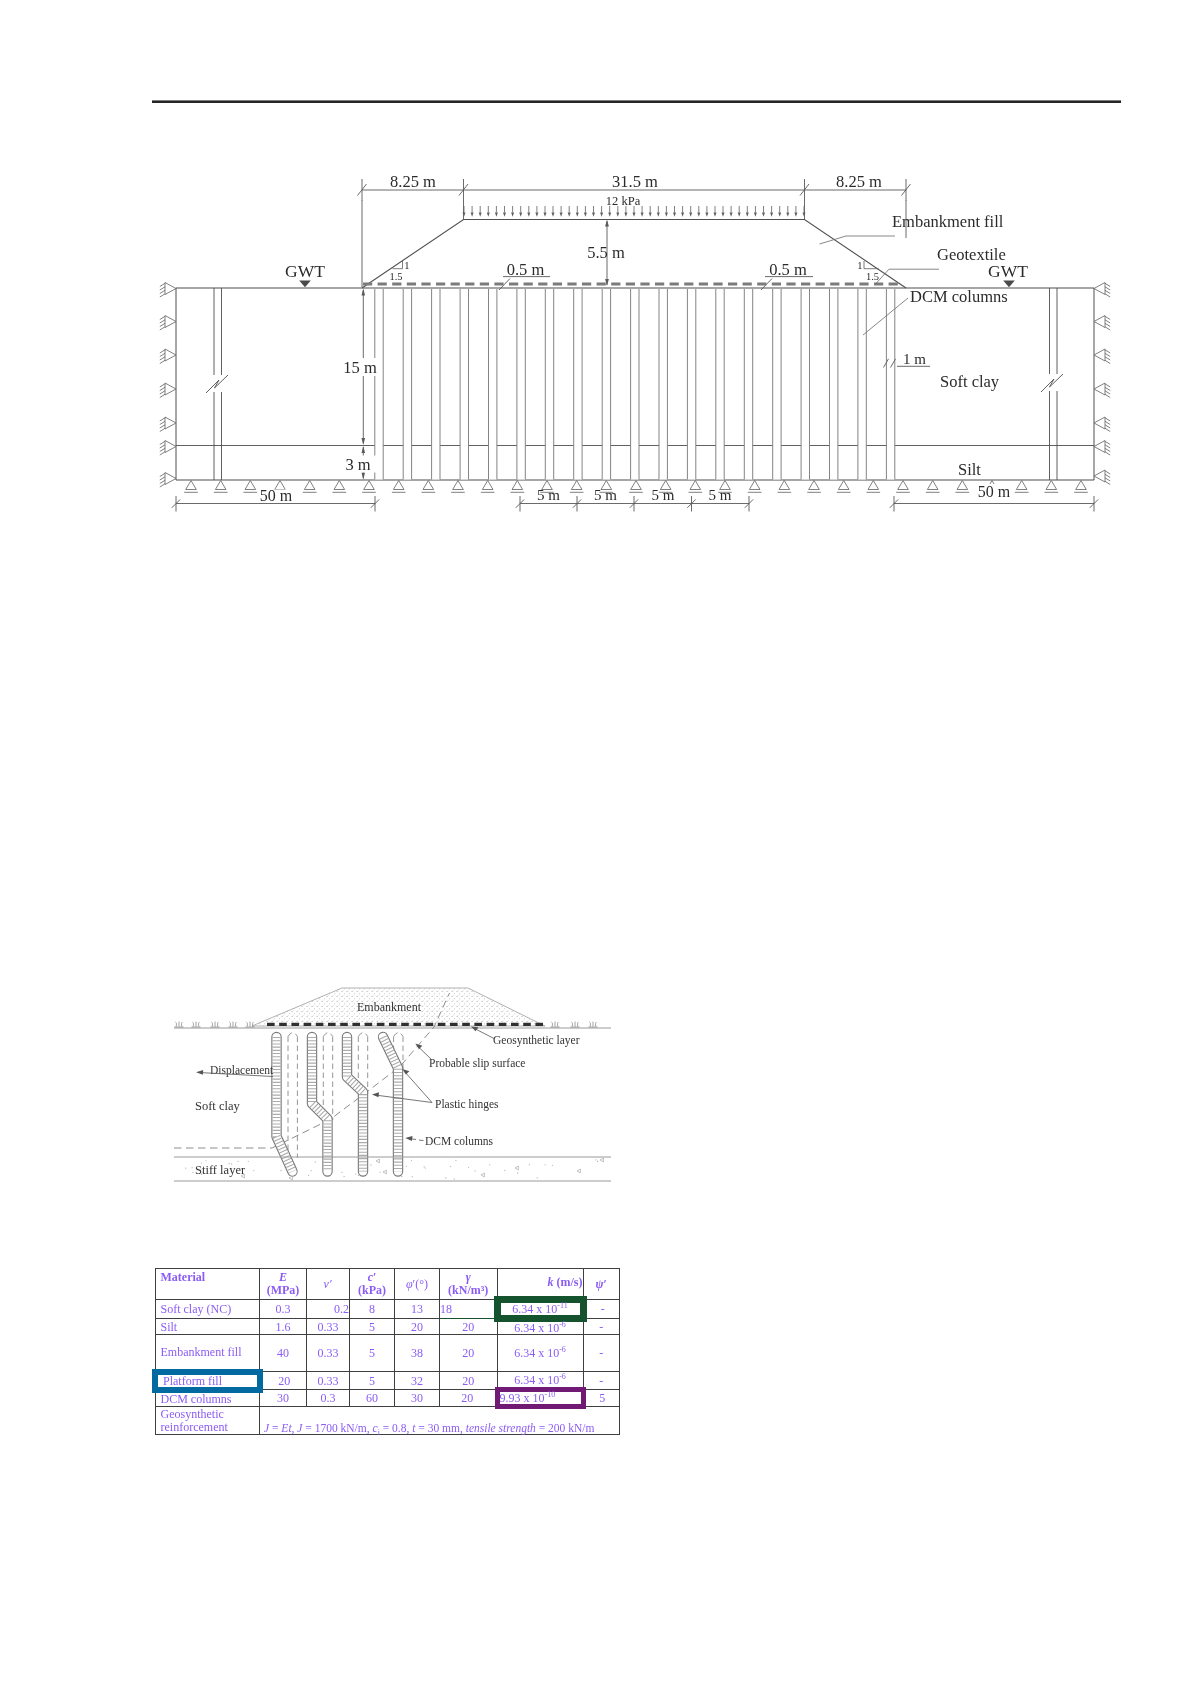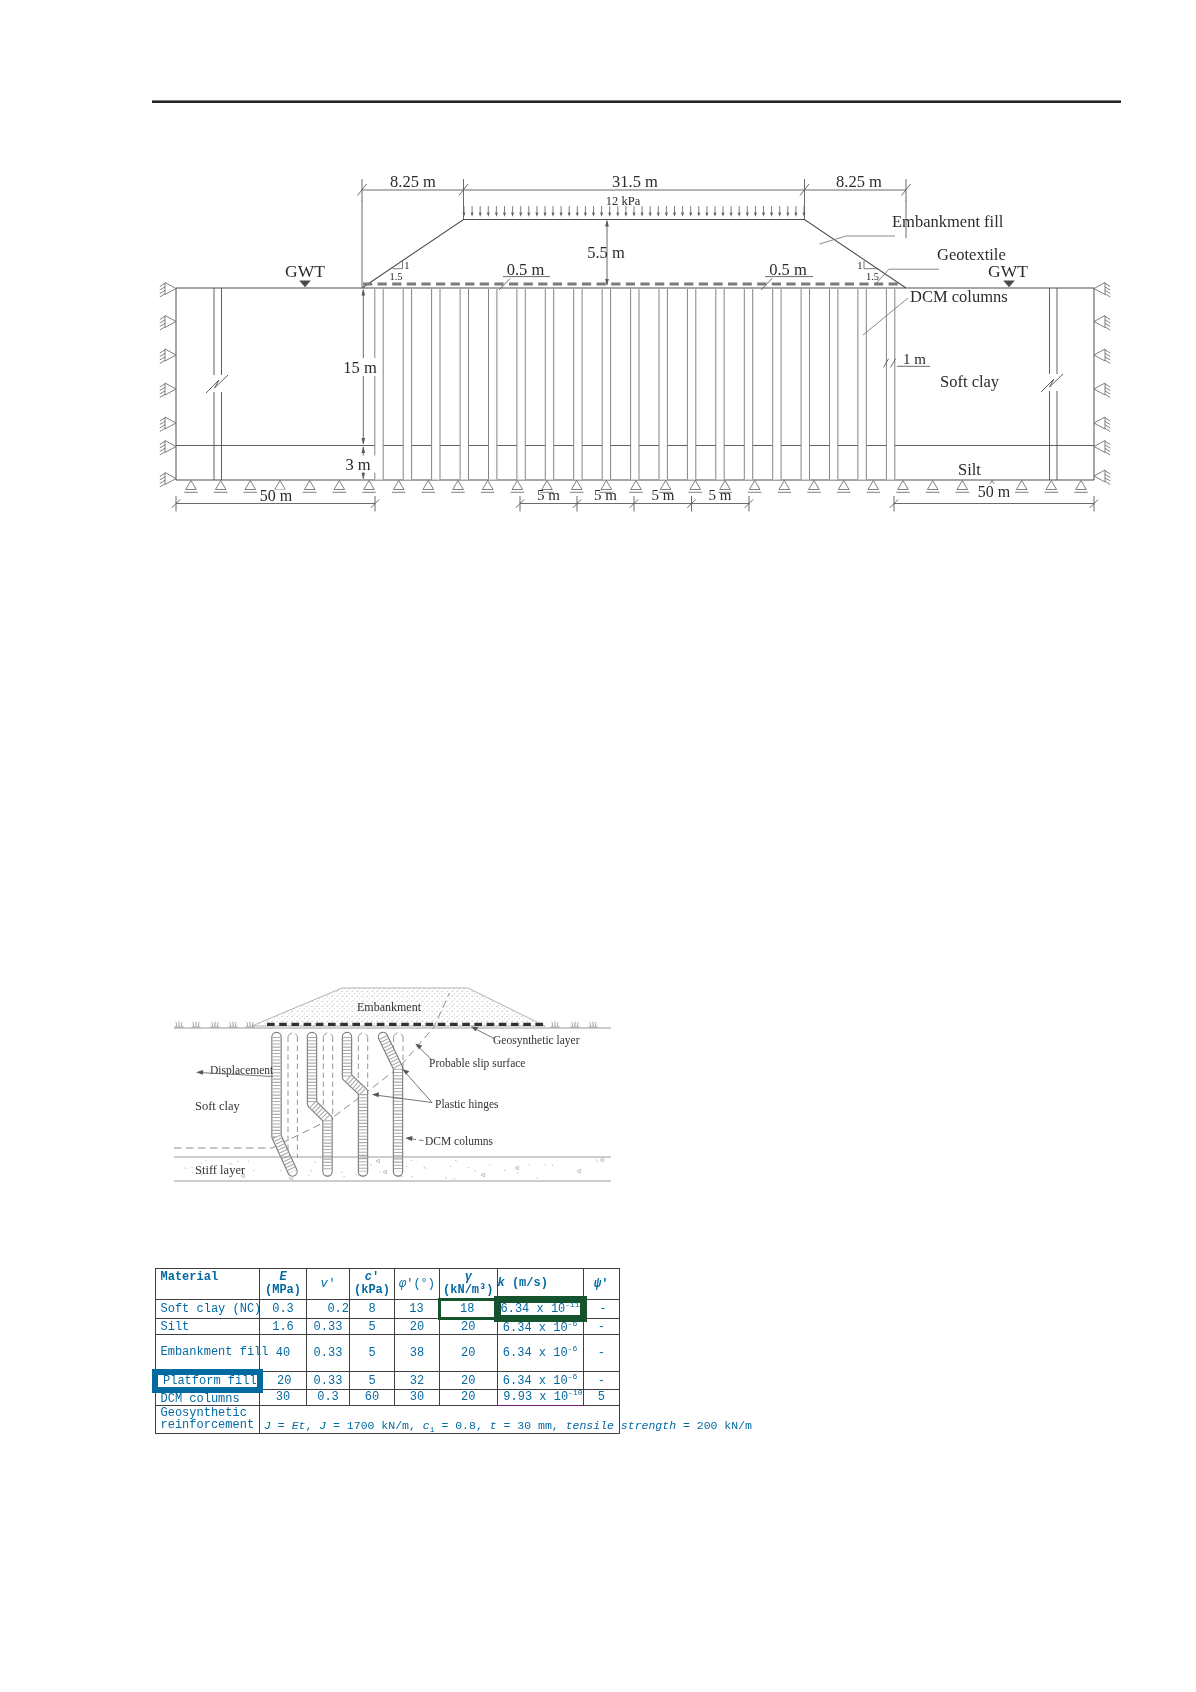--- a/index.html
+++ b/index.html
@@ -562,49 +562,49 @@
 <path d="M396,1102.5 L339,1095"></path>
 <path d="M396,1102.5 L339,1095" stroke="#666" stroke-width="0.9" fill="none"></path>
 <path d="M336,1094.6 L343,1092.3 L342.5,1097.2 Z" fill="#555"></path>
 
 <text x="389" y="1144.5" font-size="11.5">DCM columns</text>
 <path d="M372,1138.3 L380,1139.5 M383,1140 L387.5,1140.6" stroke="#666" stroke-width="0.9" fill="none"></path>
 <path d="M369.3,1137.9 L376.5,1136 L375.9,1140.9 Z" fill="#555"></path>
 </g>
 </svg>
 
-<table style="position:absolute;left:116px;top:1268px;border-collapse:collapse;font-family:Liberation Mono, monospace;font-size:12px;color:#0369a1;table-layout:fixed;width:464.5px">
+<table style="position:absolute;left:116px;top:1268px;border-collapse:collapse;font-family:Liberation Serif, serif;font-size:12px;color:#8b5cf6;table-layout:fixed;width:464.5px">
 <colgroup>
         <col style="width:104.5px">
         <col style="width:47px">
         <col style="width:43px">
         <col style="width:45px">
         <col style="width:45px">
         <col style="width:57.5px">
         <col style="width:86px">
         <col style="width:36.5px">
       </colgroup>
 <tbody>
         <tr style="height:31px">
 <td style="border:1px solid #3f3f3f;padding:1px 0 0 5px;vertical-align:top"><b>Material</b></td>
 <td style="border:1px solid #3f3f3f;text-align:center;padding:0;line-height:13px"><i><b>E</b></i><br><b>(MPa)</b></td>
 <td style="border:1px solid #3f3f3f;text-align:center;padding:0"><i>v</i> ′</td>
 <td style="border:1px solid #3f3f3f;text-align:center;padding:0;line-height:13px"><i><b>c</b></i><b>′</b><br><b>(kPa)</b></td>
 <td style="border:1px solid #3f3f3f;text-align:center;padding:0"><i>φ</i>′(°)</td>
 <td style="border:1px solid #3f3f3f;text-align:center;padding:0;line-height:13px"><i><b>γ</b></i><br><b>(kN/m³)</b></td>
-<td style="border:1px solid #3f3f3f;text-align:left;padding:0"><i><b>k</b></i><b> (m/s)</b></td>
+<td style="border:1px solid #3f3f3f;text-align:right;padding:0"><i><b>k</b></i><b> (m/s)</b></td>
 <td style="border:1px solid #3f3f3f;text-align:center;padding:0"><i><b>ψ</b></i><b>′</b></td>
 </tr>
 <tr style="height:13.4px;line-height:12px">
 <td style="border:1px solid #3f3f3f;padding:0 0 0 5px;white-space:nowrap">Soft clay (NC)</td>
 <td style="border:1px solid #3f3f3f;text-align:center;padding:0">0.3</td>
 <td style="border:1px solid #3f3f3f;text-align:right;padding:0">0.2</td>
 <td style="border:1px solid #3f3f3f;text-align:center;padding:0">8</td>
 <td style="border:1px solid #3f3f3f;text-align:center;padding:0">13</td>
-<td style="border:3px solid #14532d;text-align:center;padding:0">18</td>
+<td style="border:1px solid #14532d;padding:0">18</td>
 <td style="border:7px solid #14532d;text-align:center;padding:0;white-space:nowrap">6.34 x 10<sup style="font-size:8px;line-height:0">-11</sup></td>
 <td style="border:1px solid #3f3f3f;text-align:center;padding:0">-</td>
 </tr>
 <tr style="height:13.4px;line-height:12px">
 <td style="border:1px solid #3f3f3f;padding:0 0 0 5px;white-space:nowrap">Silt</td>
 <td style="border:1px solid #3f3f3f;text-align:center;padding:0">1.6</td>
 <td style="border:1px solid #3f3f3f;text-align:center;padding:0">0.33</td>
 <td style="border:1px solid #3f3f3f;text-align:center;padding:0">5</td>
 <td style="border:1px solid #3f3f3f;text-align:center;padding:0">20</td>
 <td style="border:1px solid #3f3f3f;text-align:center;padding:0">20</td>
@@ -631,21 +631,21 @@
 <td style="border:1px solid #3f3f3f;text-align:center;padding:0;white-space:nowrap">6.34 x 10<sup style="font-size:8px;line-height:0">-6</sup></td>
 <td style="border:1px solid #3f3f3f;text-align:center;padding:0">-</td>
 </tr>
 <tr style="height:13.4px;line-height:12px">
 <td style="border:1px solid #3f3f3f;padding:0 0 0 5px;white-space:nowrap">DCM columns</td>
 <td style="border:1px solid #3f3f3f;text-align:center;padding:0">30</td>
 <td style="border:1px solid #3f3f3f;text-align:center;padding:0">0.3</td>
 <td style="border:1px solid #3f3f3f;text-align:center;padding:0">60</td>
 <td style="border:1px solid #3f3f3f;text-align:center;padding:0">30</td>
 <td style="border:1px solid #3f3f3f;text-align:center;padding:0">20</td>
-<td style="border:1px solid #701a75;text-align:right;padding:0;white-space:nowrap">9.93 x 10<sup style="font-size:8px;line-height:0">-10</sup></td>
+<td style="border:5px solid #701a75;text-align:left;padding:0;white-space:nowrap">9.93 x 10<sup style="font-size:8px;line-height:0">-10</sup></td>
 <td style="border:1px solid #3f3f3f;text-align:center;padding:0">5</td>
 </tr>
 <tr style="height:28px">
 <td style="border:1px solid #3f3f3f;padding:0 0 0 5px;line-height:12.5px">Geosynthetic<br>reinforcement</td>
 <td colspan="7" style="border:1px solid #3f3f3f;padding:12px 0 0 4px;white-space:nowrap;font-size:11.5px"><i>J</i> = <i>Et</i>, <i>J</i> = 1700 kN/m, <i>c</i><sub style="font-size:8px;line-height:0">i</sub> = 0.8, <i>t</i> = 30 mm, <i>tensile strength</i> = 200 kN/m</td>
 </tr>
 </tbody>
     </table>
 </div>
 

